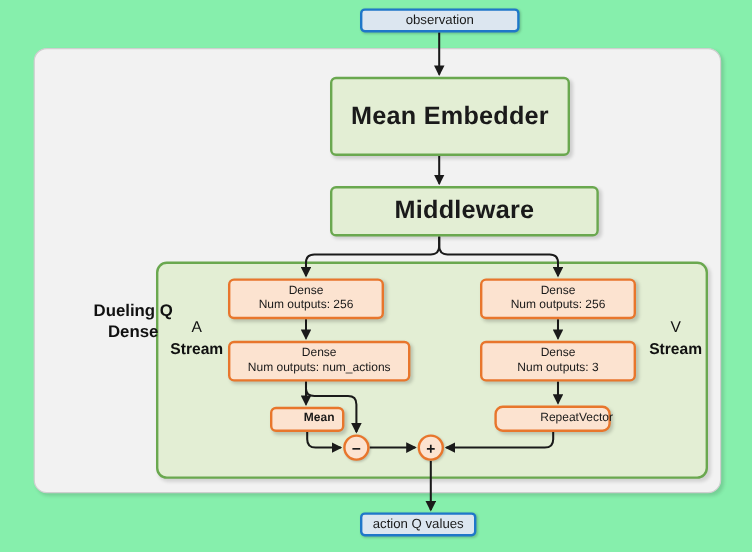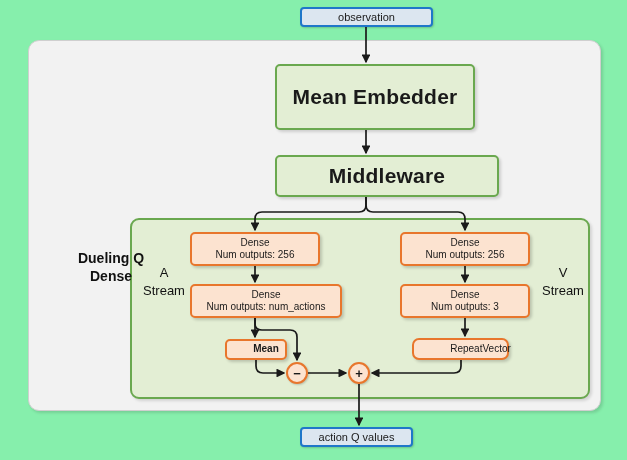--- a/index.html
+++ b/index.html
@@ -53,21 +53,21 @@
   
   .io-box {
     background: #dce6f0;
     border: 2px solid #1f77c9;
     border-radius: 4px;
     font-size: 11px;
     font-weight: 400;
     box-shadow: 1px 1px 2px rgba(0,0,0,0.18);
   }
   #observation-box { left: 300px; top: 7px;   width: 133px; height: 20px; }
-  #action-q-box    { left: 300px; top: 427px; width: 113px; height: 20px; }
+  #action-q-box    { left: 300px; top: 427px; width: 97px; height: 20px; }
 
   
   .green-box {
     background: #e3eed4;
     border: 2px solid #6aa84f;
     border-radius: 5px;
     font-size: 21px;
     font-weight: bold;
     letter-spacing: 0.2px;
     box-shadow: 2px 2px 3px rgba(0,0,0,0.15);
@@ -117,21 +117,21 @@
     font-size: 14px; font-weight: bold; line-height: 1.25; margin-left: 33px;
   }
   #a-stream-label {
     left: 136px; top: 264px; width: 56px;
     font-size: 13px; line-height: 1.35;
   }
   #v-stream-label {
     left: 534px; top: 264px; width: 58px;
     font-size: 13px; line-height: 1.35;
   }
-  .stream-word { font-weight: normal; display: block; }
+  .stream-word { font-weight: bold; display: block; }
   .stream-letter { font-weight: 400; display: block; }
 
   
   #edges {
     position: absolute;
     left: 0; top: 0;
     width: 627px; height: 460px;
     pointer-events: none;
   }
 </style>

